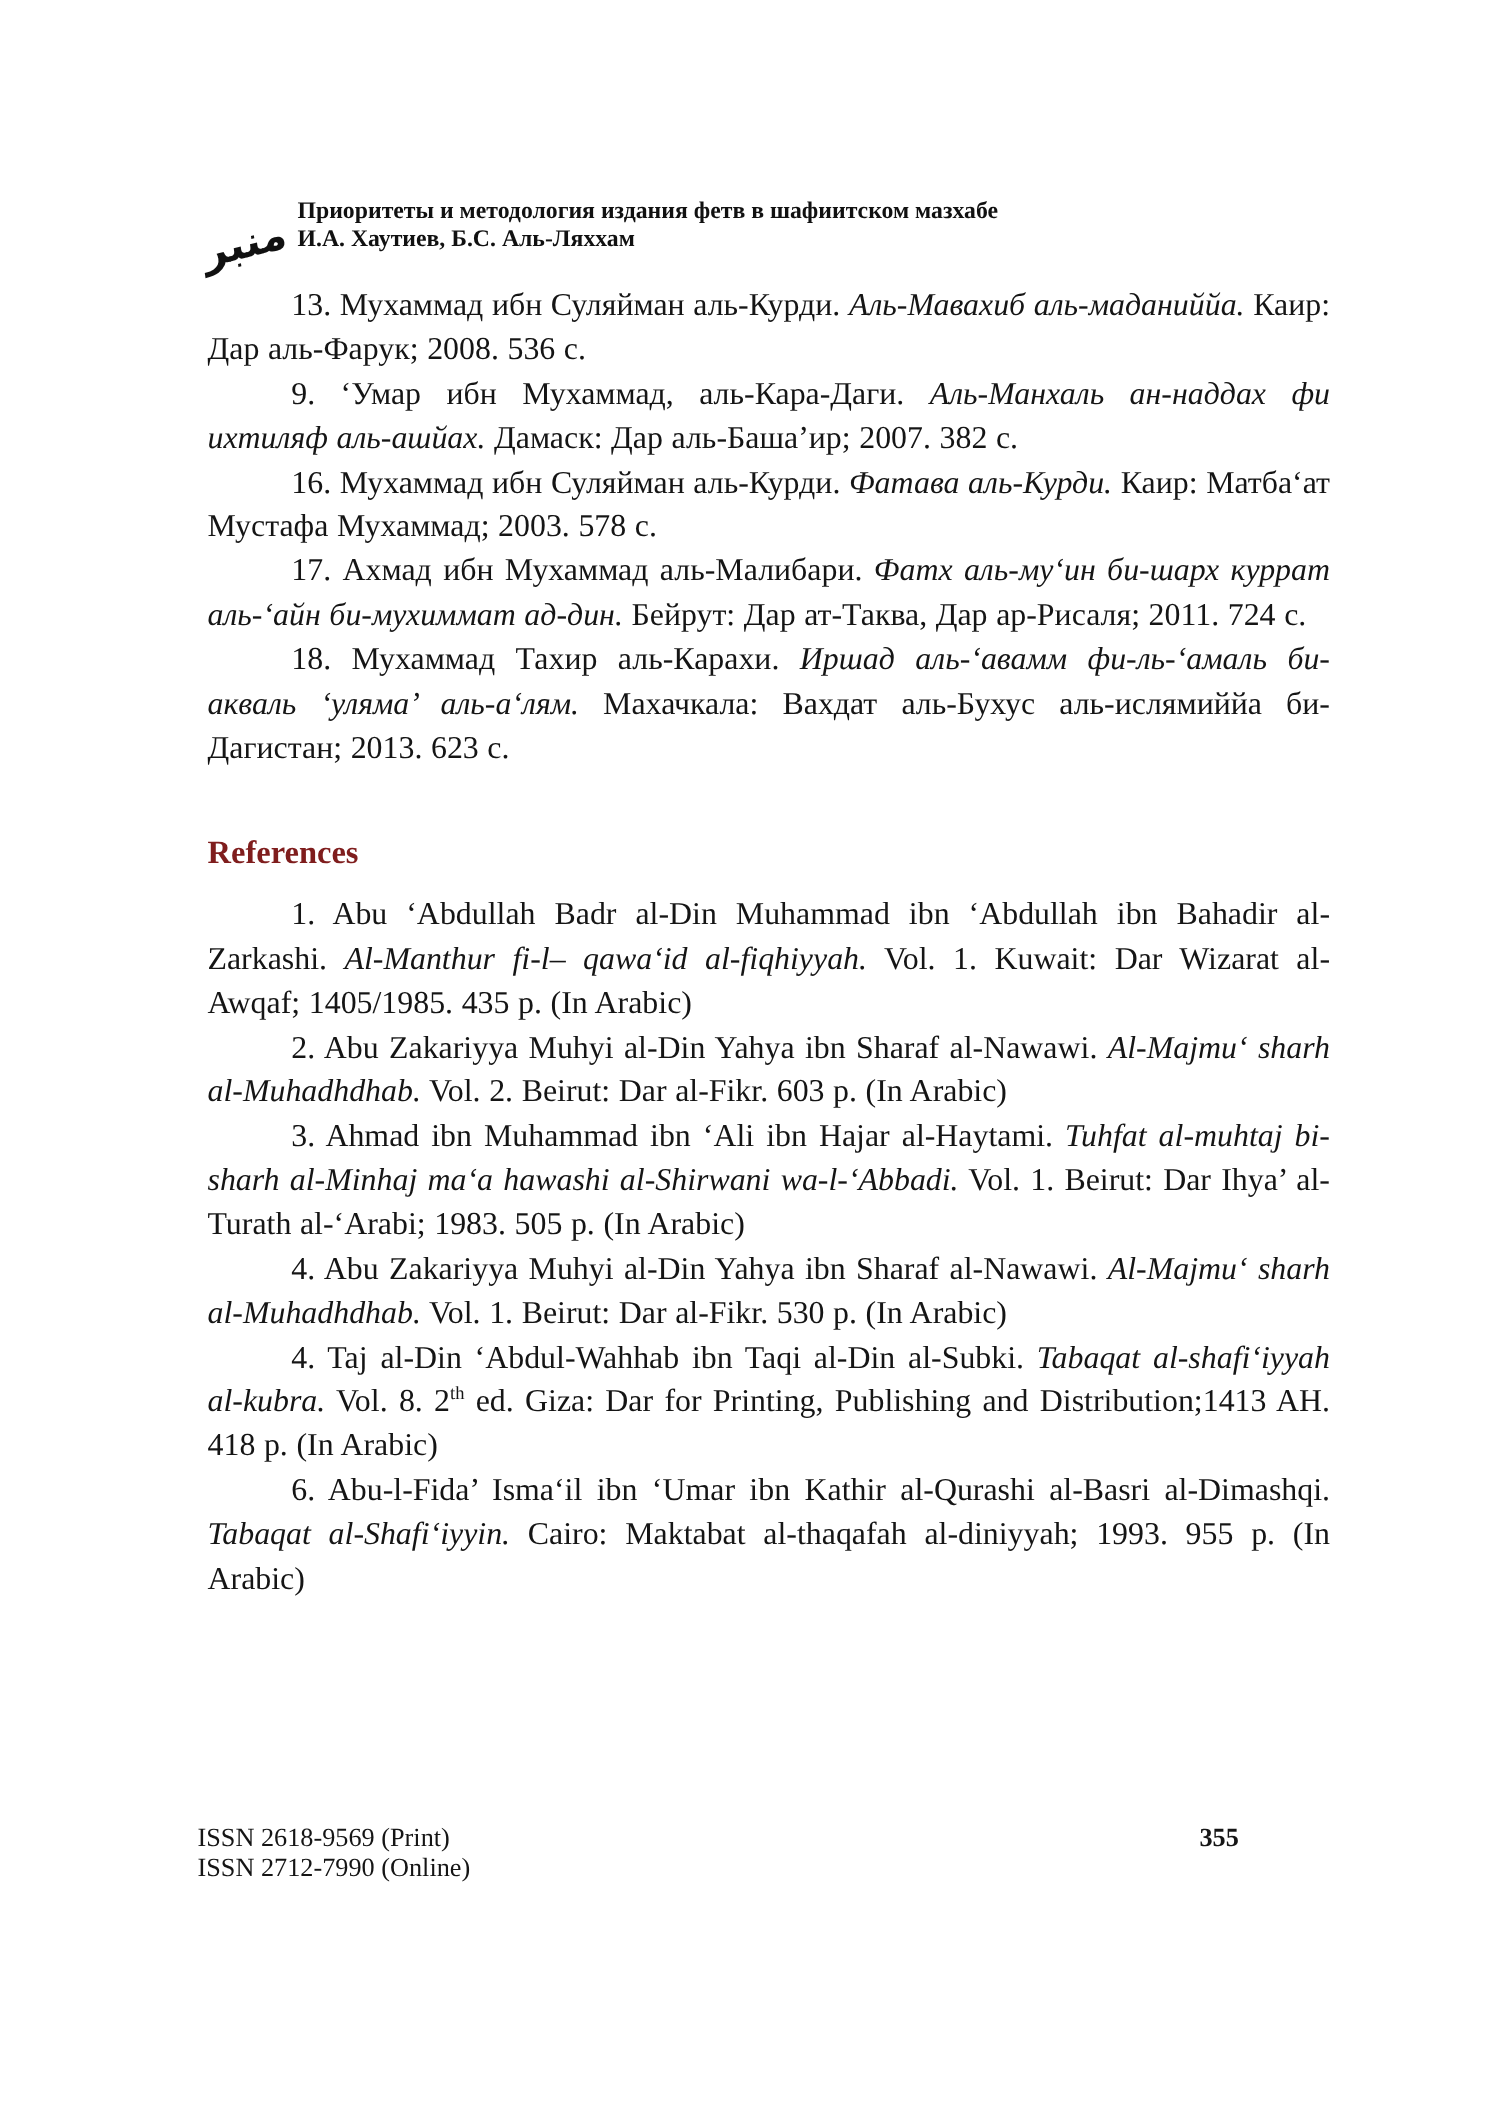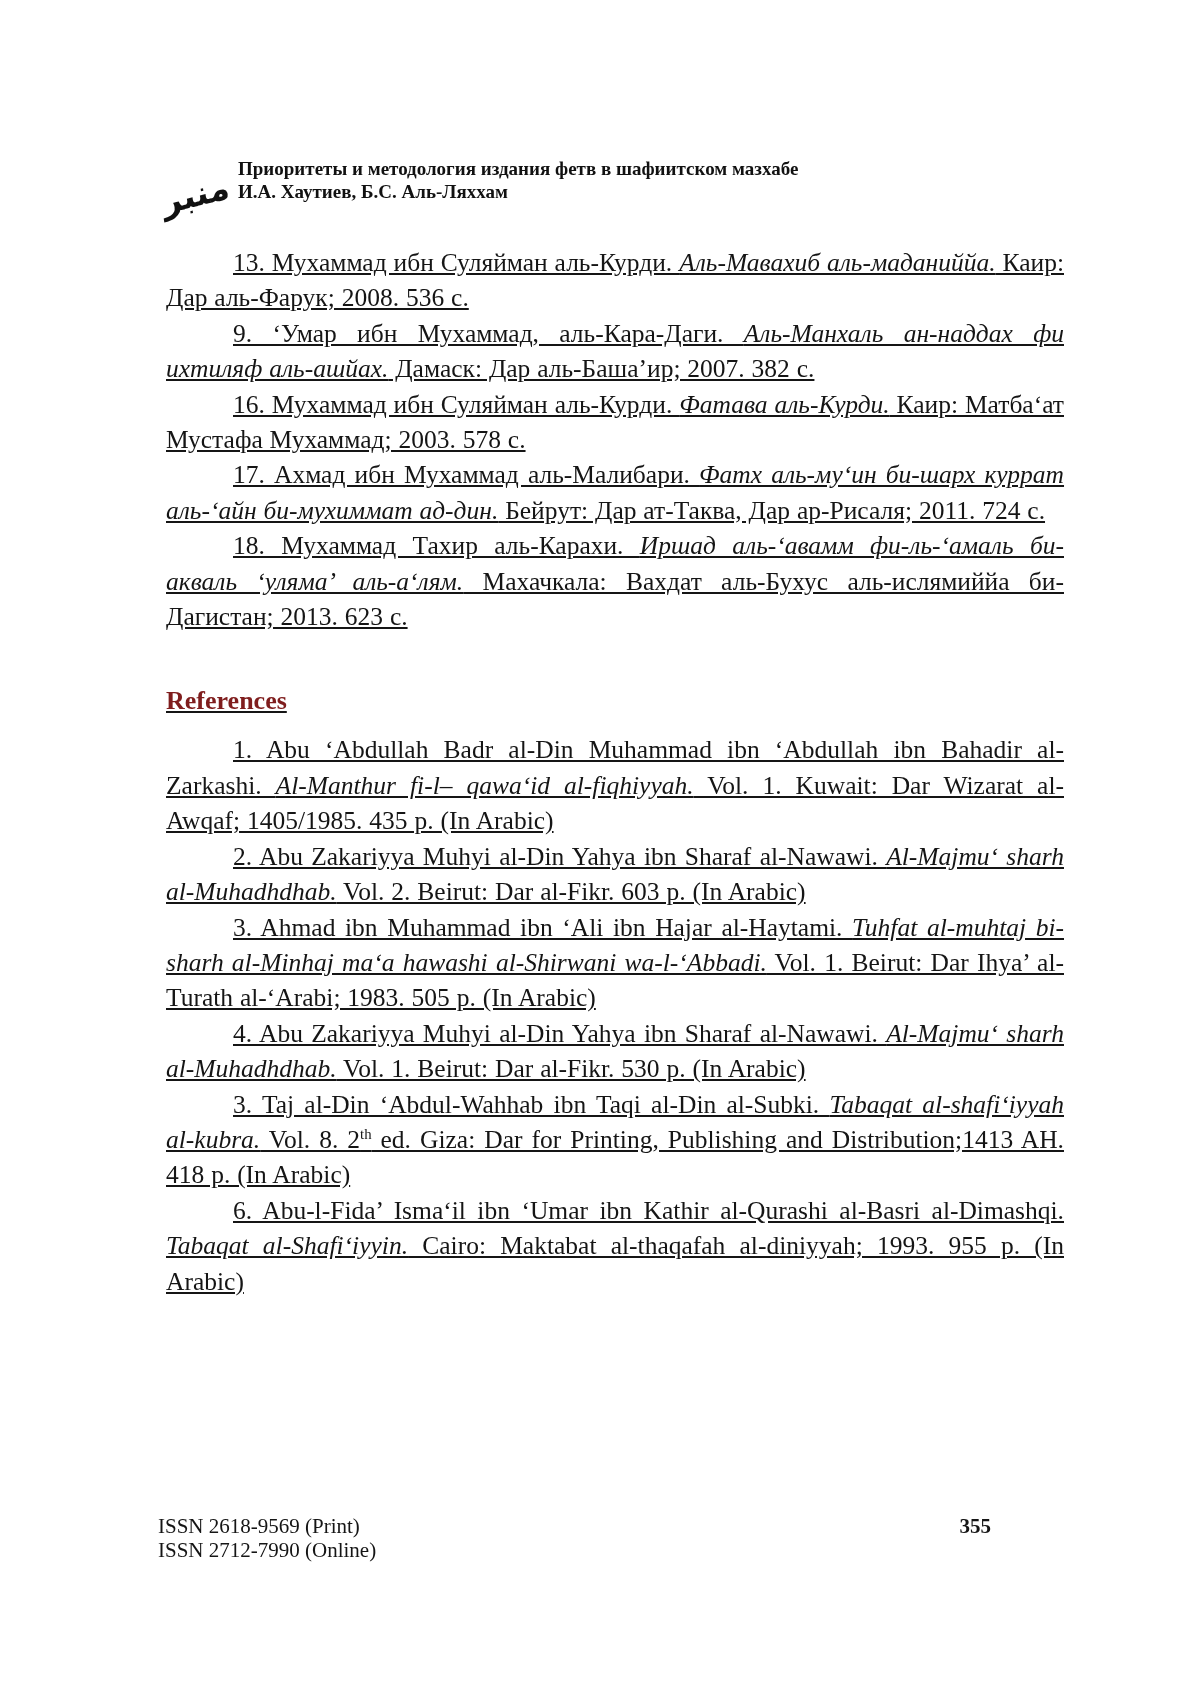--- a/index.html
+++ b/index.html
@@ -10,32 +10,32 @@
   
   .header {position:absolute; left:166px; top:158px; display:flex; align-items:flex-start;}
   .logo {width:60px; height:60px; margin-top:6px; display:flex; align-items:center; justify-content:center;}
   .logo-glyph {
     display:inline-block; font-family:"DejaVu Sans",sans-serif; font-weight:700;
     font-size:33px; line-height:1; transform:rotate(-14deg) skewX(-6deg); color:#111;
   }
   .header-text {margin-left:12px; font-weight:700; font-size:19px; line-height:22.5px; color:#111;}
   .it {font-style:italic;}
   
-  .article-body {position:absolute; left:166px; top:245px; width:898px;text-decoration:underline;}
+  .article-body {position:absolute; left:166px; top:226px; width:898px;}
   p.ref {
     margin:0; font-size:25.5px; line-height:35.4px; text-align:justify;
     text-indent:67px; color:#151515; word-spacing:0.5px;
   }
   p.ref sup {font-size:0.58em; line-height:0; vertical-align:super;}
   .refs-heading {
     font-size:26px; font-weight:700; margin:52px 0 16px 0; line-height:30px; color:#7f1d1d;
   }
   
   .footer {
-    position:absolute; left:158px; top:1514px; width:833px;
+    position:absolute; left:158px; top:1458px; width:833px;
     display:flex; justify-content:space-between; align-items:flex-start;
     font-size:21px; line-height:24px; color:#151515;
   }
   .page-num {font-weight:700; font-size:21px; line-height:24px;}
 </style>
 </head>
 <body>
 
 <div class="page">
 
@@ -56,21 +56,21 @@
         <p class="ref"><span>16. Мухаммад ибн Суляйман аль-Курди. </span><span class="it">Фатава аль-Курди.</span><span> Каир: Матба‘ат Мустафа Мухаммад; 2003. 578 с.</span></p>
         <p class="ref"><span>17. Ахмад ибн Мухаммад аль-Малибари. </span><span class="it">Фатх аль-му‘ин би-шарх куррат аль-‘айн би-мухиммат ад-дин.</span><span> Бейрут: Дар ат-Таква, Дар ар-Рисаля; 2011. 724 с.</span></p>
         <p class="ref"><span>18. Мухаммад Тахир аль-Карахи. </span><span class="it">Иршад аль-‘авамм фи-ль-‘амаль би-акваль ‘уляма’ аль-а‘лям.</span><span> Махачкала: Вахдат аль-Бухус аль-ислямиййа би-Дагистан; 2013. 623 с.</span></p>
       </div>
     <h2 class="refs-heading">References</h2>
     <div>
         <p class="ref"><span>1. Abu ‘Abdullah Badr al-Din Muhammad ibn ‘Abdullah ibn Bahadir al-Zarkashi. </span><span class="it">Al-Manthur fi-l– qawa‘id al-fiqhiyyah.</span><span> Vol. 1. Kuwait: Dar Wizarat al-Awqaf; 1405/1985. 435 p. (In Arabic)</span></p>
         <p class="ref"><span>2. Abu Zakariyya Muhyi al-Din Yahya ibn Sharaf al-Nawawi. </span><span class="it">Al-Majmu‘ sharh al-Muhadhdhab.</span><span> Vol. 2. Beirut: Dar al-Fikr. 603 p. (In Arabic)</span></p>
         <p class="ref"><span>3. Ahmad ibn Muhammad ibn ‘Ali ibn Hajar al-Haytami. </span><span class="it">Tuhfat al-muhtaj bi-sharh al-Minhaj ma‘a hawashi al-Shirwani wa-l-‘Abbadi.</span><span> Vol. 1. Beirut: Dar Ihya’ al-Turath al-‘Arabi; 1983. 505 p. (In Arabic)</span></p>
         <p class="ref"><span>4. Abu Zakariyya Muhyi al-Din Yahya ibn Sharaf al-Nawawi. </span><span class="it">Al-Majmu‘ sharh al-Muhadhdhab.</span><span> Vol. 1. Beirut: Dar al-Fikr. 530 p. (In Arabic)</span></p>
-        <p class="ref"><span>3. Taj al-Din ‘Abdul-Wahhab ibn Taqi al-Din al-Subki. </span><span class="it">Tabaqat al-shafi‘iyyah al-kubra.</span><span> Vol. 8. 2</span><sup>th</sup><span> ed. Giza: Dar for Printing, Publishing and Distribution;1413 AH. 418 p. (In Arabic)</span></p>
+        <p class="ref"><span>4. Taj al-Din ‘Abdul-Wahhab ibn Taqi al-Din al-Subki. </span><span class="it">Tabaqat al-shafi‘iyyah al-kubra.</span><span> Vol. 8. 2</span><sup>th</sup><span> ed. Giza: Dar for Printing, Publishing and Distribution;1413 AH. 418 p. (In Arabic)</span></p>
         <p class="ref"><span>6. Abu-l-Fida’ Isma‘il ibn ‘Umar ibn Kathir al-Qurashi al-Basri al-Dimashqi. </span><span class="it">Tabaqat al-Shafi‘iyyin.</span><span> Cairo: Maktabat al-thaqafah al-diniyyah; 1993. 955 p. (In Arabic)</span></p>
       </div>
   </div>
 
   <div class="footer">
     <div>
       <div>ISSN 2618-9569 (Print)</div>
       <div>ISSN 2712-7990 (Online)</div>
     </div>
     <div class="page-num">355</div>

